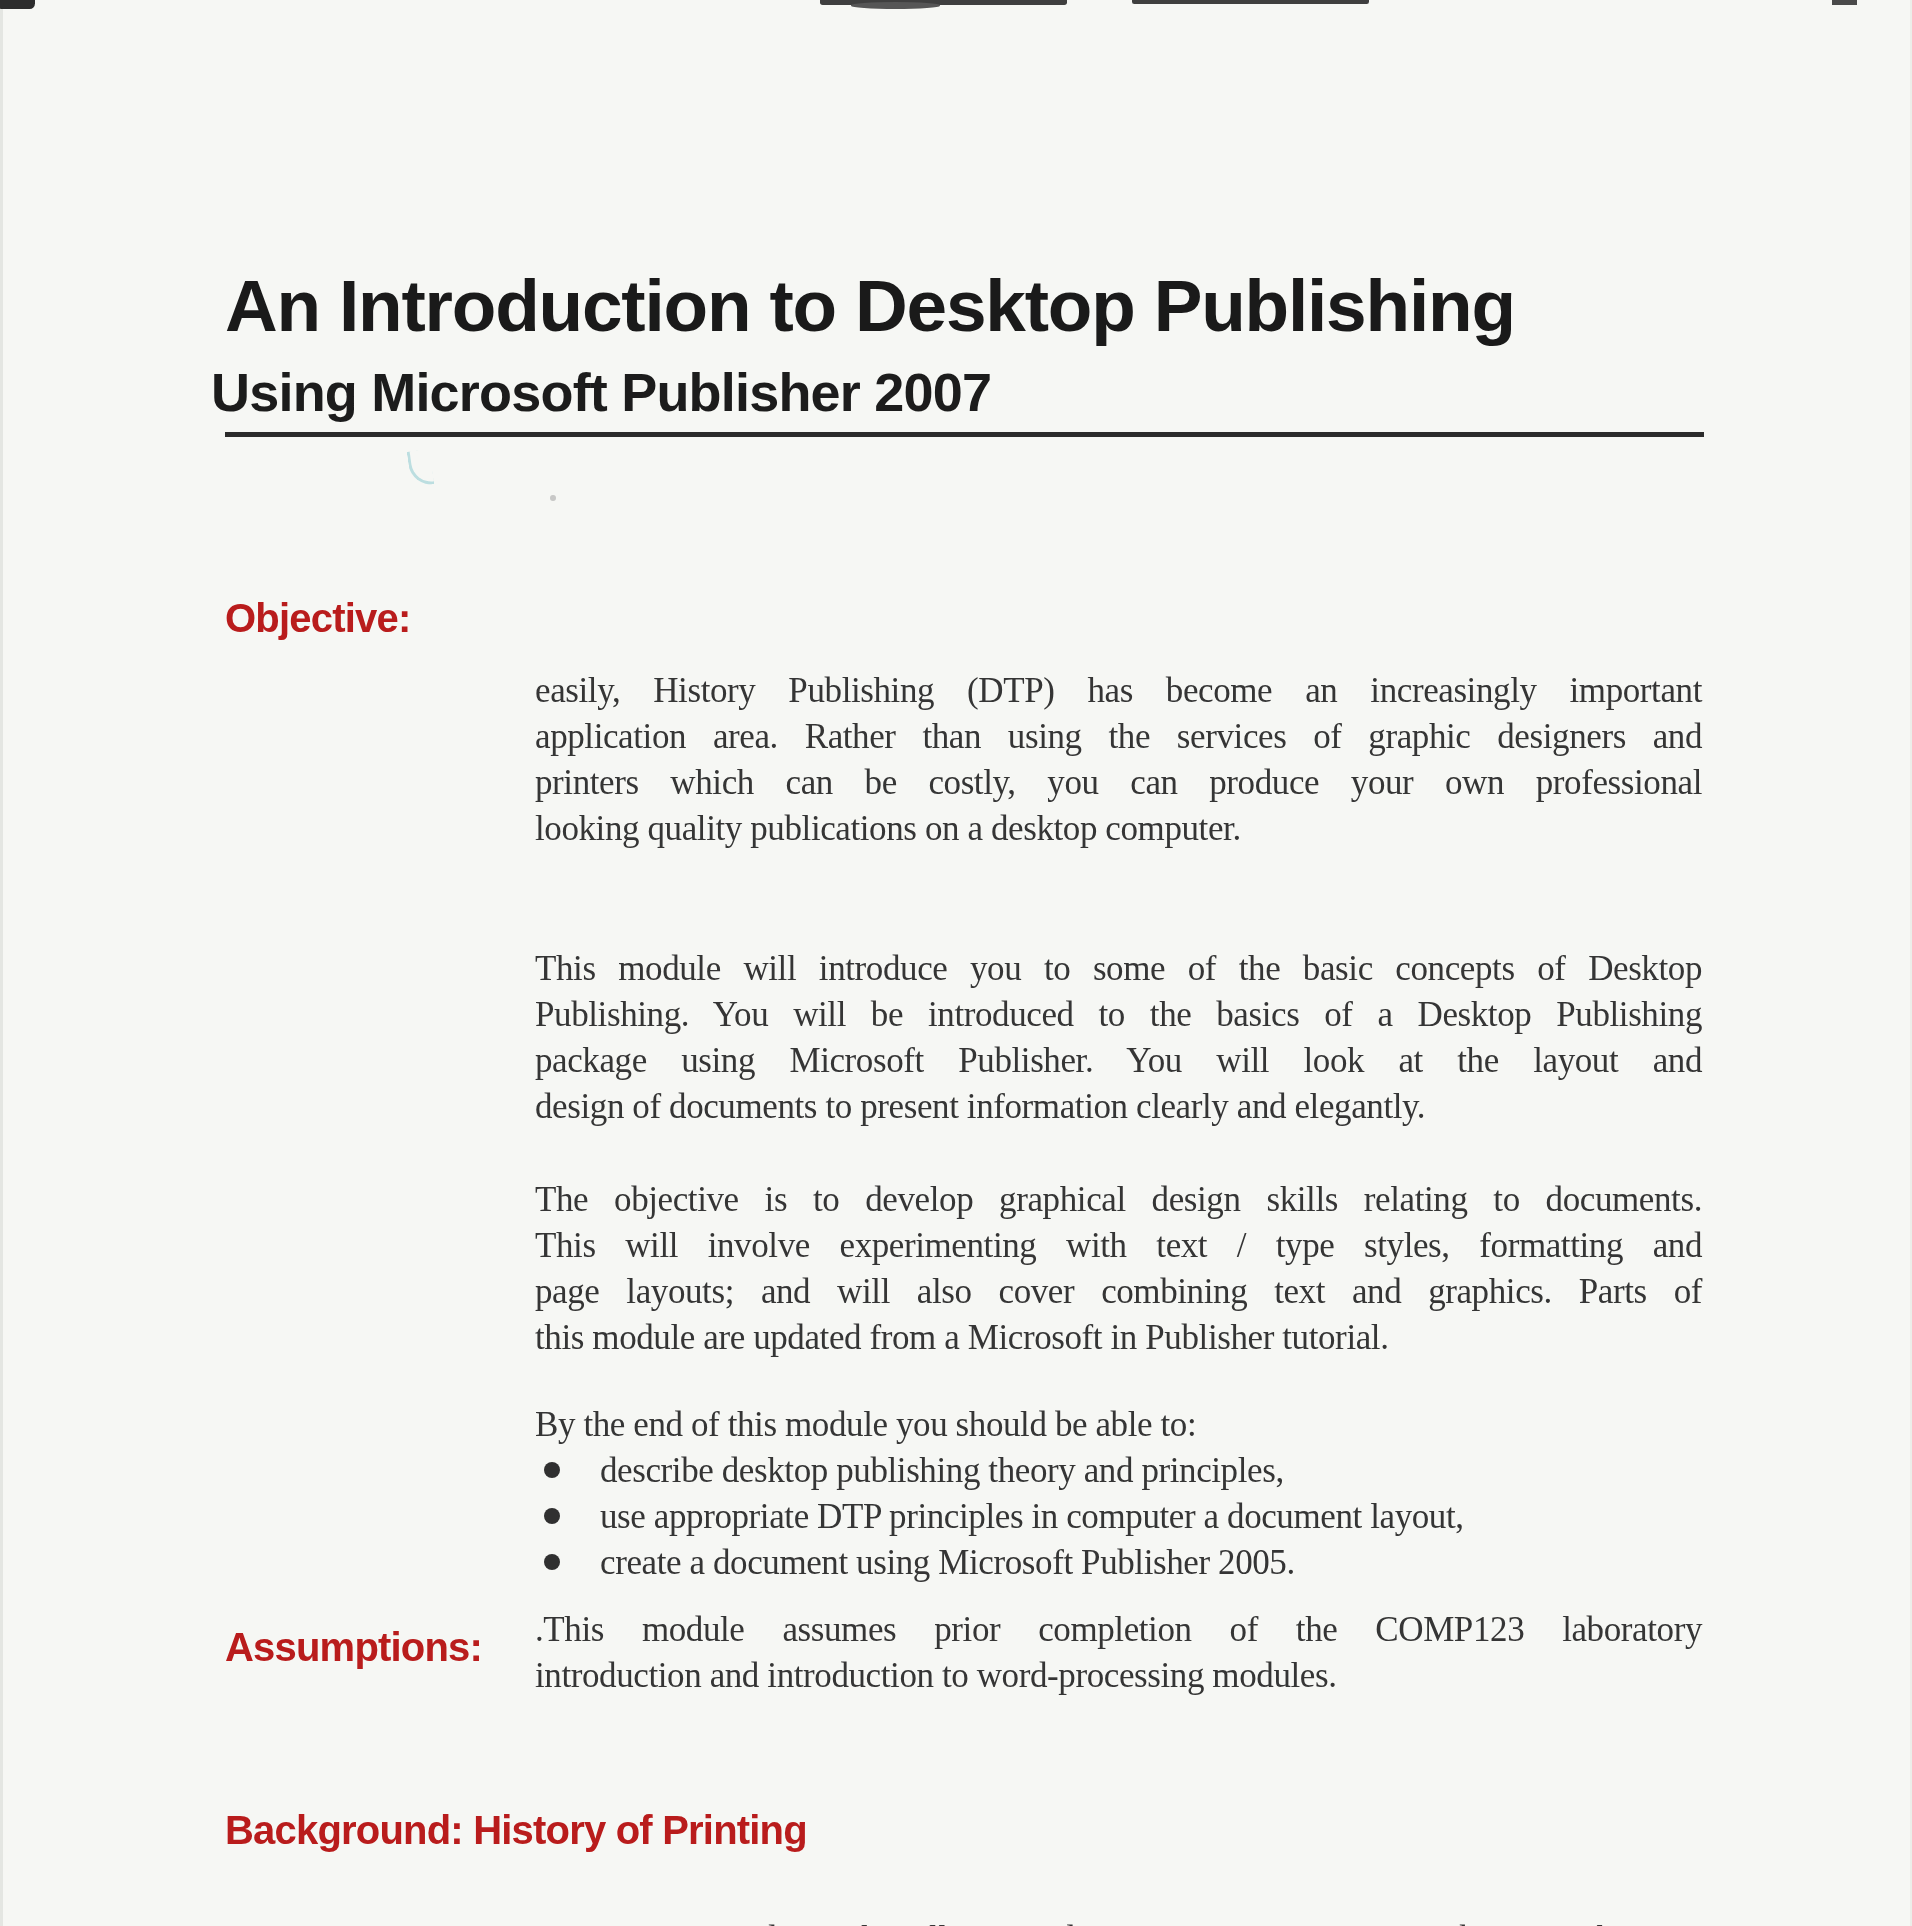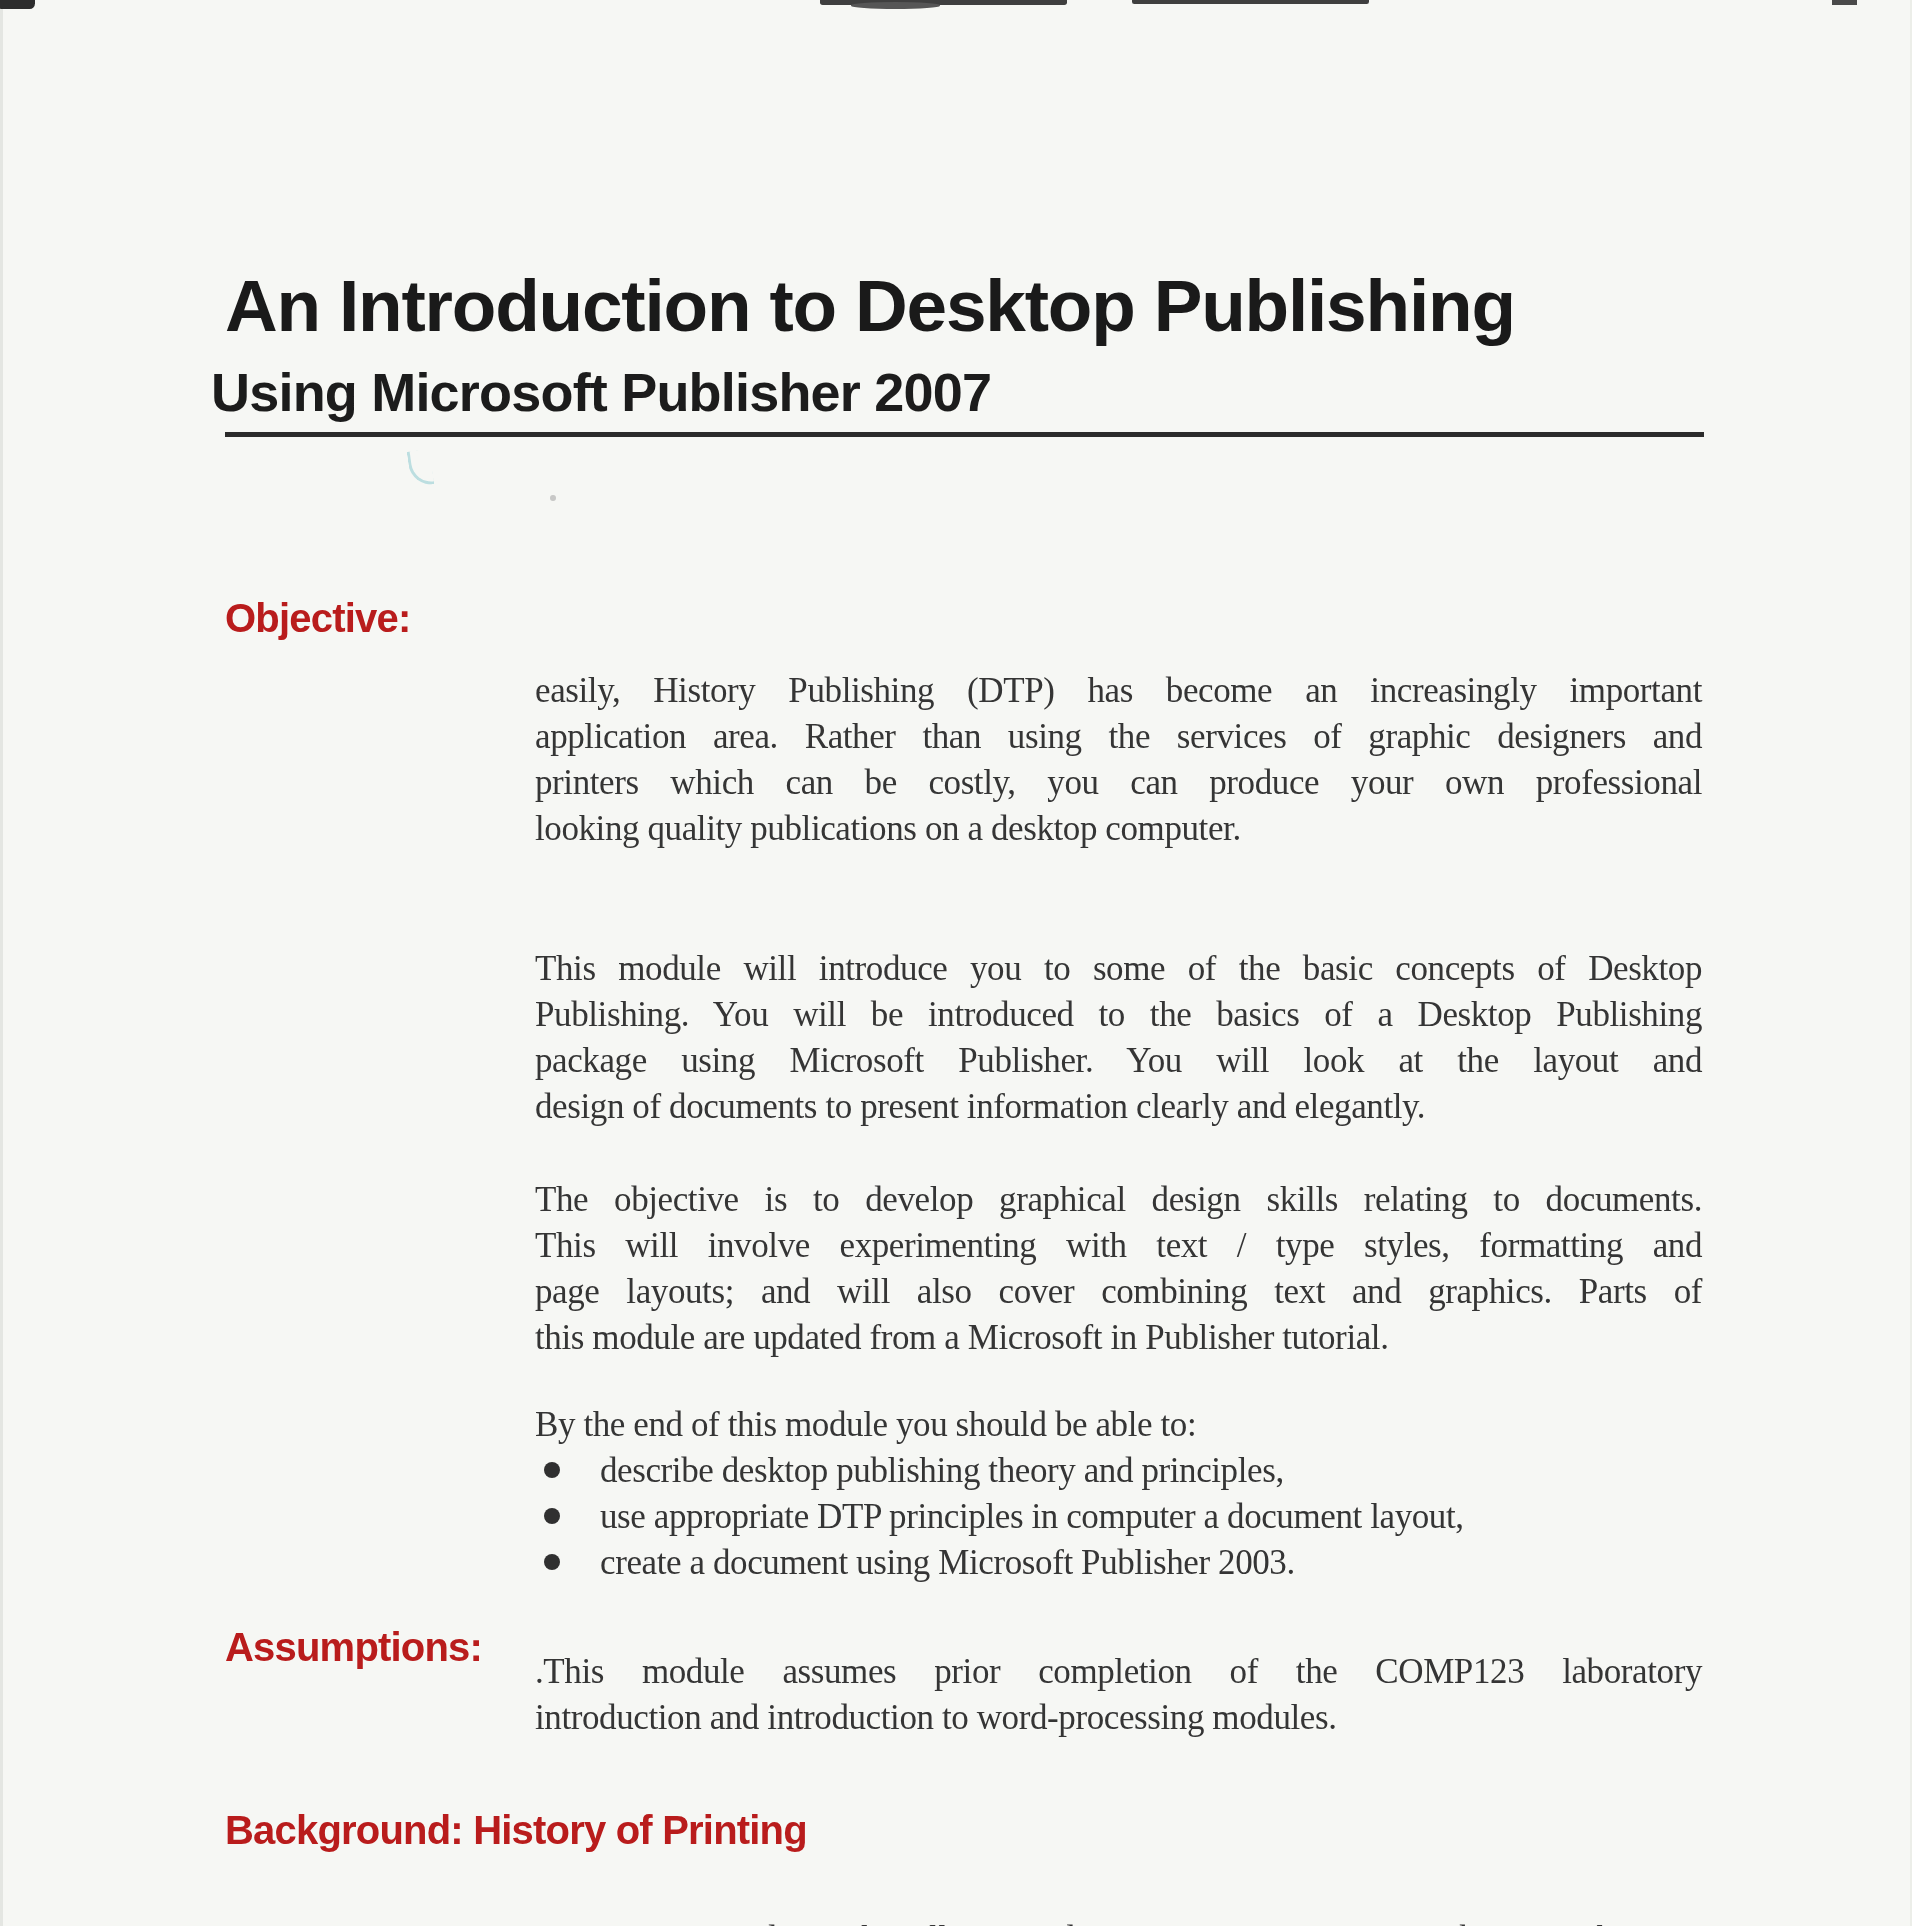--- a/index.html
+++ b/index.html
@@ -59,21 +59,21 @@
     font-size:35px;line-height:46px;letter-spacing:-0.4px;color:#353535;
   }
   .pline{text-align:justify;text-align-last:justify;white-space:normal;}
   .pline.last{text-align-last:left;}
 
   .b-para1{top:668px;}
   .b-para2{top:946px;}
   .b-para3{top:1177px;}
   .b-byline{top:1402px;}
   .b-bullets{top:1448px;}
-  .b-assump{top:1649px;}
+  .b-assump{top:1607px;}
   .b-bg1{top:1916px;}
 
   .bullet-row{position:relative;padding-left:65px;height:46px;}
   .bdot{
     position:absolute;left:8.5px;top:14px;width:16px;height:16px;
     border-radius:50%;background:#303030;
   }
 </style>
 </head>
 <body>
@@ -113,21 +113,21 @@
       <div class="pline">The objective is to develop graphical design skills relating to documents.</div>
       <div class="pline">This will involve experimenting with text / type styles, formatting and</div>
       <div class="pline">page layouts; and will also cover combining text and graphics. Parts of</div>
       <div class="pline last">this module are updated from a Microsoft in Publisher tutorial.</div>
     </div>
 
   <div class="body-block b-byline">By the end of this module you should be able to:</div>
   <div class="body-block b-bullets">
       <div class="bullet-row"><span class="bdot"></span><span>describe desktop publishing theory and principles,</span></div>
       <div class="bullet-row"><span class="bdot"></span><span>use appropriate DTP principles in computer a document layout,</span></div>
-      <div class="bullet-row"><span class="bdot"></span><span>create a document using Microsoft Publisher 2003.</span></div>
+      <div class="bullet-row"><span class="bdot"></span><span>create a document using Microsoft Publisher 2005.</span></div>
     </div>
 
   <div class="section-heading h-assumptions">Assumptions:</div>
   <div class="body-block b-assump">
       <div class="pline">.This module assumes prior completion of the COMP123 laboratory</div>
       <div class="pline last">introduction and introduction to word-processing modules.</div>
     </div>
 
   <div class="section-heading h-background">Background: History of Printing</div>
   <div class="body-block b-bg1">

